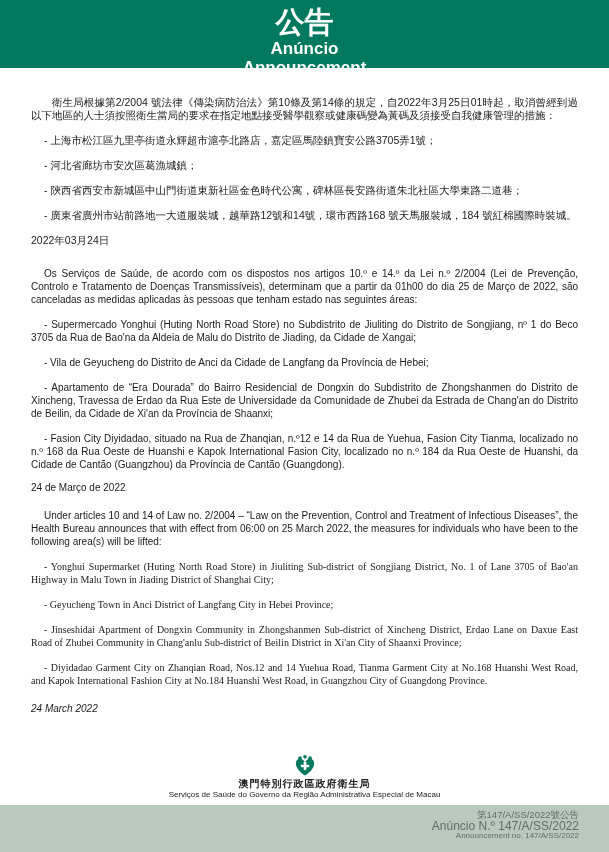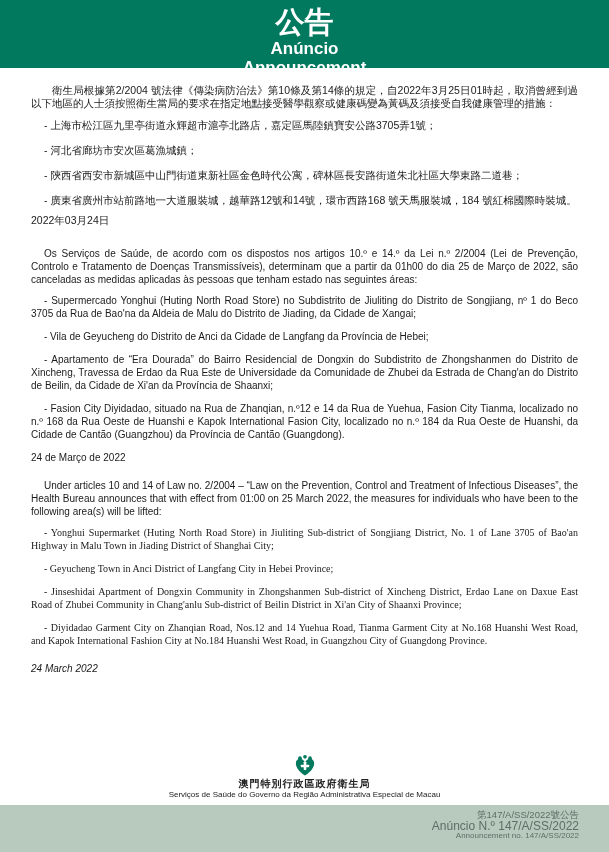--- a/index.html
+++ b/index.html
@@ -11,21 +11,21 @@
   }
   .header {
     height:68px; background:var(--header-green,#00795f);
     color:#fff; text-align:center; padding-top:5px;
   }
   .header .t-zh { font-size:29px; font-weight:bold; line-height:34px; }
   .header .t-pt { font-size:17px; font-weight:bold; line-height:19px; }
   .header .t-en { font-size:17px; font-weight:bold; line-height:19px; }
 
   .content { padding:16px 31px 0 31px; text-align:justify; }
-  .content p { font-size:10px; line-height:13px; }
+  .content p { font-size:10px; line-height:13px;margin-top:12px; }
 
   .zh-sec p { font-size:10.5px; }
   .para-zh { text-indent:21px; margin-bottom:9px; }
   .zh-sec .bullet { text-indent:13px; margin-bottom:12px; }
   .zh-sec .bullet.last { margin-bottom:7px; }
   .date-line { text-align:left; text-indent:0; }
   .zh-sec .date-line { margin-bottom:20px; }
 
   .pt-sec .para { text-indent:13px; margin-bottom:8px; }
   .pt-sec .bullet { text-indent:13px; margin-bottom:10px; }
@@ -78,21 +78,21 @@
     <div class="pt-sec">
       <p class="para">Os Serviços de Saúde, de acordo com os dispostos nos artigos 10.º e 14.º da Lei n.º 2/2004 (Lei de Prevenção, Controlo e Tratamento de Doenças Transmissíveis), determinam que a partir da 01h00 do dia 25 de Março de 2022, são canceladas as medidas aplicadas às pessoas que tenham estado nas seguintes áreas:</p>
       <p class="bullet">- Supermercado Yonghui (Huting North Road Store) no Subdistrito de Jiuliting do Distrito de Songjiang, nº 1 do Beco 3705 da Rua de Bao'na da Aldeia de Malu do Distrito de Jiading, da Cidade de Xangai;</p>
       <p class="bullet">- Vila de Geyucheng do Distrito de Anci da Cidade de Langfang da Província de Hebei;</p>
       <p class="bullet">- Apartamento de “Era Dourada” do Bairro Residencial de Dongxin do Subdistrito de Zhongshanmen do Distrito de Xincheng, Travessa de Erdao da Rua Este de Universidade da Comunidade de Zhubei da Estrada de Chang'an do Distrito de Beilin, da Cidade de Xi'an da Província de Shaanxi;</p>
       <p class="bullet">- Fasion City Diyidadao, situado na Rua de Zhanqian, n.º12 e 14 da Rua de Yuehua, Fasion City Tianma, localizado no n.º 168 da Rua Oeste de Huanshi e Kapok International Fasion City, localizado no n.º 184 da Rua Oeste de Huanshi, da Cidade de Cantão (Guangzhou) da Província de Cantão (Guangdong).</p>
       <p class="date-line">24 de Março de 2022</p>
     </div>
 
     <div class="en-sec">
-      <p class="para">Under articles 10 and 14 of Law no. 2/2004 – “Law on the Prevention, Control and Treatment of Infectious Diseases”, the Health Bureau announces that with effect from 01:00 on 25 March 2022, the measures for individuals who have been to the following area(s) will be lifted:</p>
+      <p class="para">Under articles 10 and 14 of Law no. 2/2004 – “Law on the Prevention, Control and Treatment of Infectious Diseases”, the Health Bureau announces that with effect from 06:00 on 25 March 2022, the measures for individuals who have been to the following area(s) will be lifted:</p>
       <p class="bullet">- Yonghui Supermarket (Huting North Road Store) in Jiuliting Sub-district of Songjiang District, No. 1 of Lane 3705 of Bao'an Highway in Malu Town in Jiading District of Shanghai City;</p>
       <p class="bullet">- Geyucheng Town in Anci District of Langfang City in Hebei Province;</p>
       <p class="bullet">- Jinseshidai Apartment of Dongxin Community in Zhongshanmen Sub-district of Xincheng District, Erdao Lane on Daxue East Road of Zhubei Community in Chang'anlu Sub-district of Beilin District in Xi'an City of Shaanxi Province;</p>
       <p class="bullet">- Diyidadao Garment City on Zhanqian Road, Nos.12 and 14 Yuehua Road, Tianma Garment City at No.168 Huanshi West Road, and Kapok International Fashion City at No.184 Huanshi West Road, in Guangzhou City of Guangdong Province.</p>
       <p class="date-line">24 March 2022</p>
     </div>
 
   </div>
 
   <div class="footer-block">

